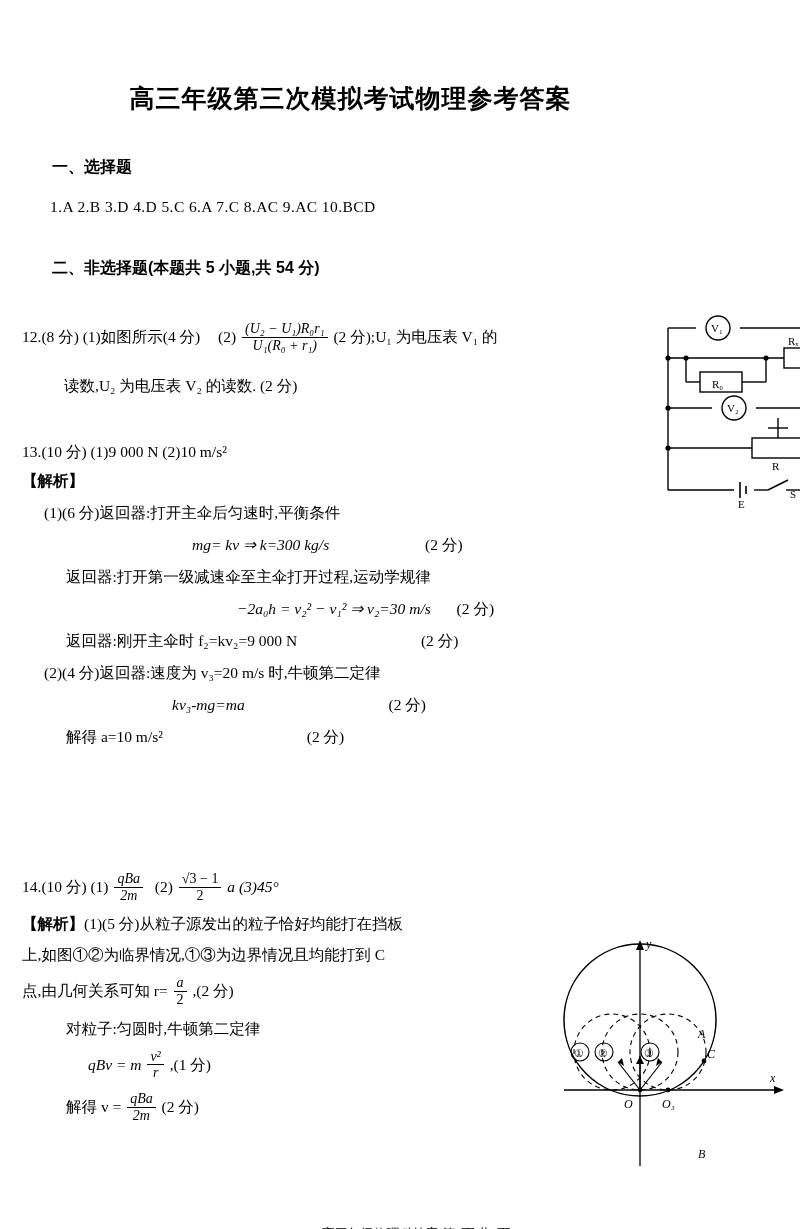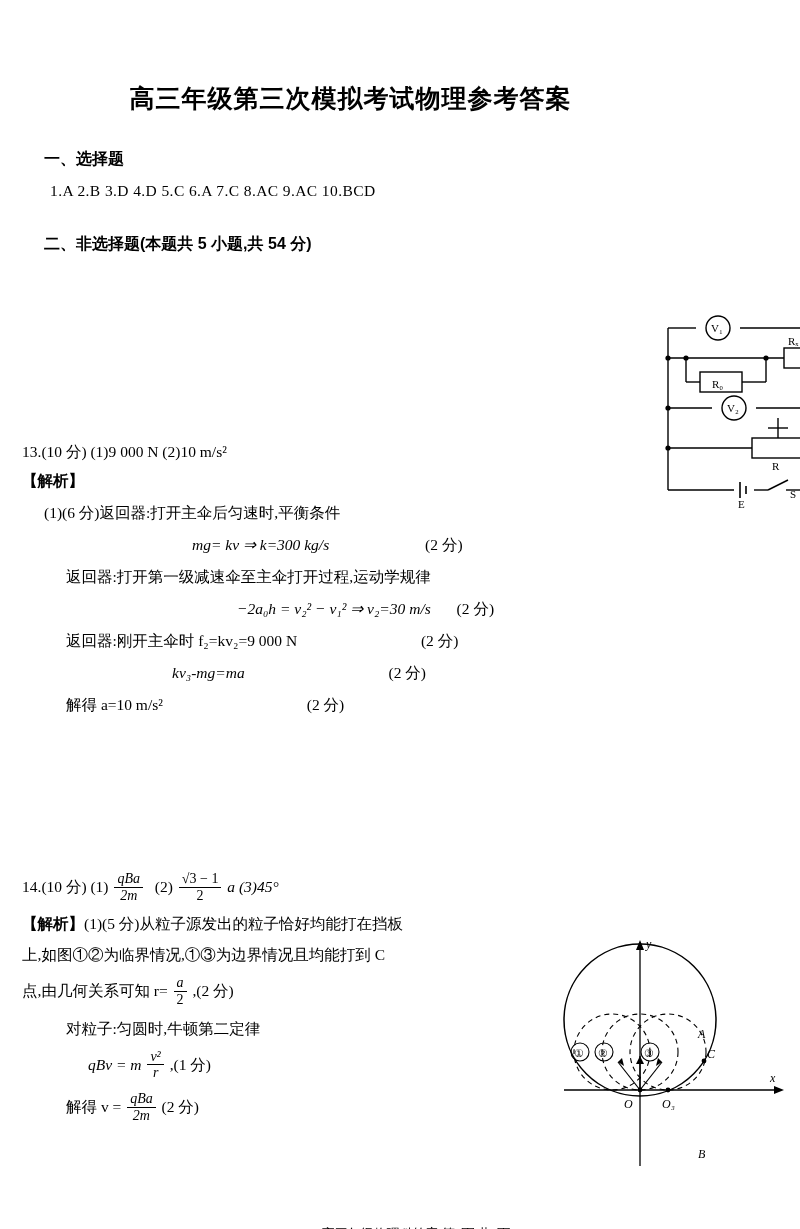--- a/index.html
+++ b/index.html
@@ -24,21 +24,21 @@
     font-weight:bold;
     font-size:25px;
     letter-spacing:1px;
     margin:0;
     padding-top:66px;
   }
   .section-head{
     font-family:"Liberation Sans", sans-serif;
     font-weight:bold;
     font-size:16px;
-    margin:0;
+    margin:8px;
     padding-left:28px;
   }
   .sec1{ padding-top:34px; }
   .mc-line{
     padding-top:12px;
     padding-left:34px;
     font-size:15.5px;
     letter-spacing:0.4px;
   }
   .sec2{ padding-top:34px; }
@@ -128,20 +128,32 @@
 
 <div class="page">
 
   <h1 class="doc-title">高三年级第三次模拟考试物理参考答案</h1>
 
   <div class="section-head sec1">一、选择题</div>
   <div class="mc-line">1.A  2.B   3.D  4.D  5.C  6.A  7.C  8.AC  9.AC  10.BCD</div>
 
   <div class="section-head sec2">二、非选择题(本题共 5 小题,共 54 分)</div>
 
+  <div class="q12">
+    <div>
+      <span>12.(8 分) (1)如图所示(4 分)</span>
+      <span style="padding-left:14px">(2)</span>
+      <span class="frac">
+        <span class="num italic">(U₂ − U₁)R₀r₁</span>
+        <span class="den italic">U₁(R₀ + r₁)</span>
+      </span>
+      <span>(2 分);U₁ 为电压表 V₁ 的</span>
+    </div>
+    <div class="l2">读数,U₂ 为电压表 V₂ 的读数. (2 分)</div>
+  </div>
 
   <div class="circuit">
     <svg width="170" height="215" viewBox="0 0 170 215">
       <g fill="none" stroke="#000" stroke-width="1.4">
 
         <path d="M12 28 L12 190"></path>
 
         <path d="M12 28 L40 28"></path>
         <path d="M84 28 L160 28"></path>
         <path d="M160 28 L160 54"></path>
@@ -212,20 +224,21 @@
     </div>
     <div class="ln ind1">返回器:打开第一级减速伞至主伞打开过程,运动学规律</div>
     <div class="ln ctr2">
       <span class="italic">−2a₀h = v₂² − v₁² ⇒ v₂=30 m/s</span>
       <span style="padding-left:22px">(2 分)</span>
     </div>
     <div class="ln ind1">
       <span>返回器:刚开主伞时  f₂=kv₂=9 000 N</span>
       <span class="sp-b">(2 分)</span>
     </div>
+    <div class="ln">(2)(4 分)返回器:速度为 v₃=20 m/s 时,牛顿第二定律</div>
     <div class="ln ctr3">
       <span class="italic">kv₃-mg=ma</span>
       <span class="sp-e">(2 分)</span>
     </div>
     <div class="ln ind1">
       <span>解得 a=10 m/s²</span>
       <span class="sp-e">(2 分)</span>
     </div>
   </div>
 

